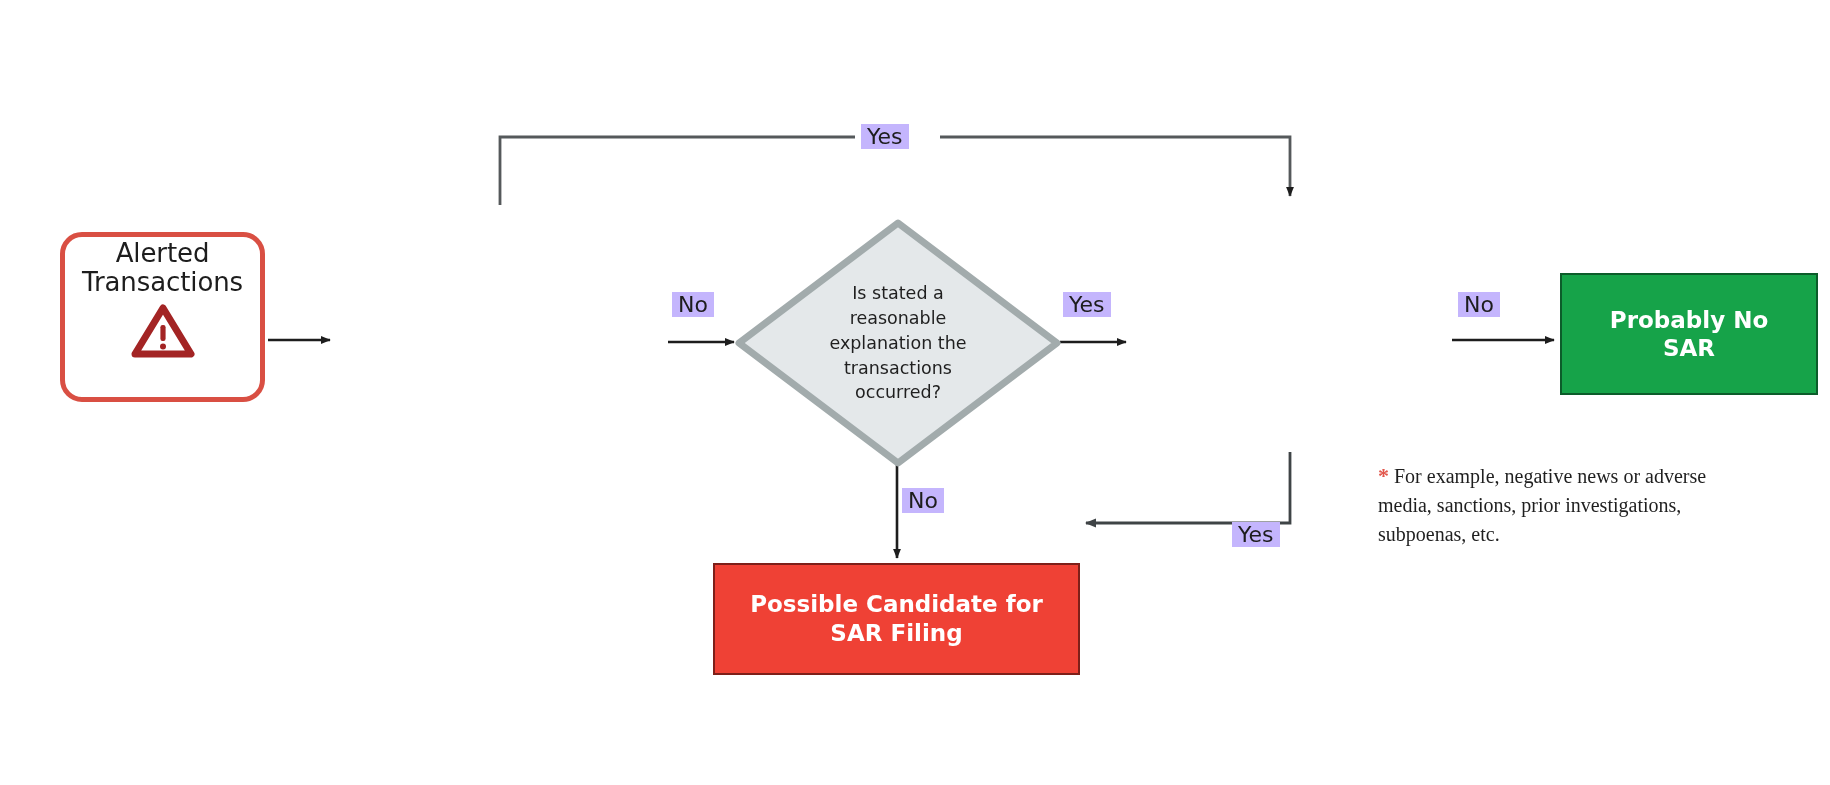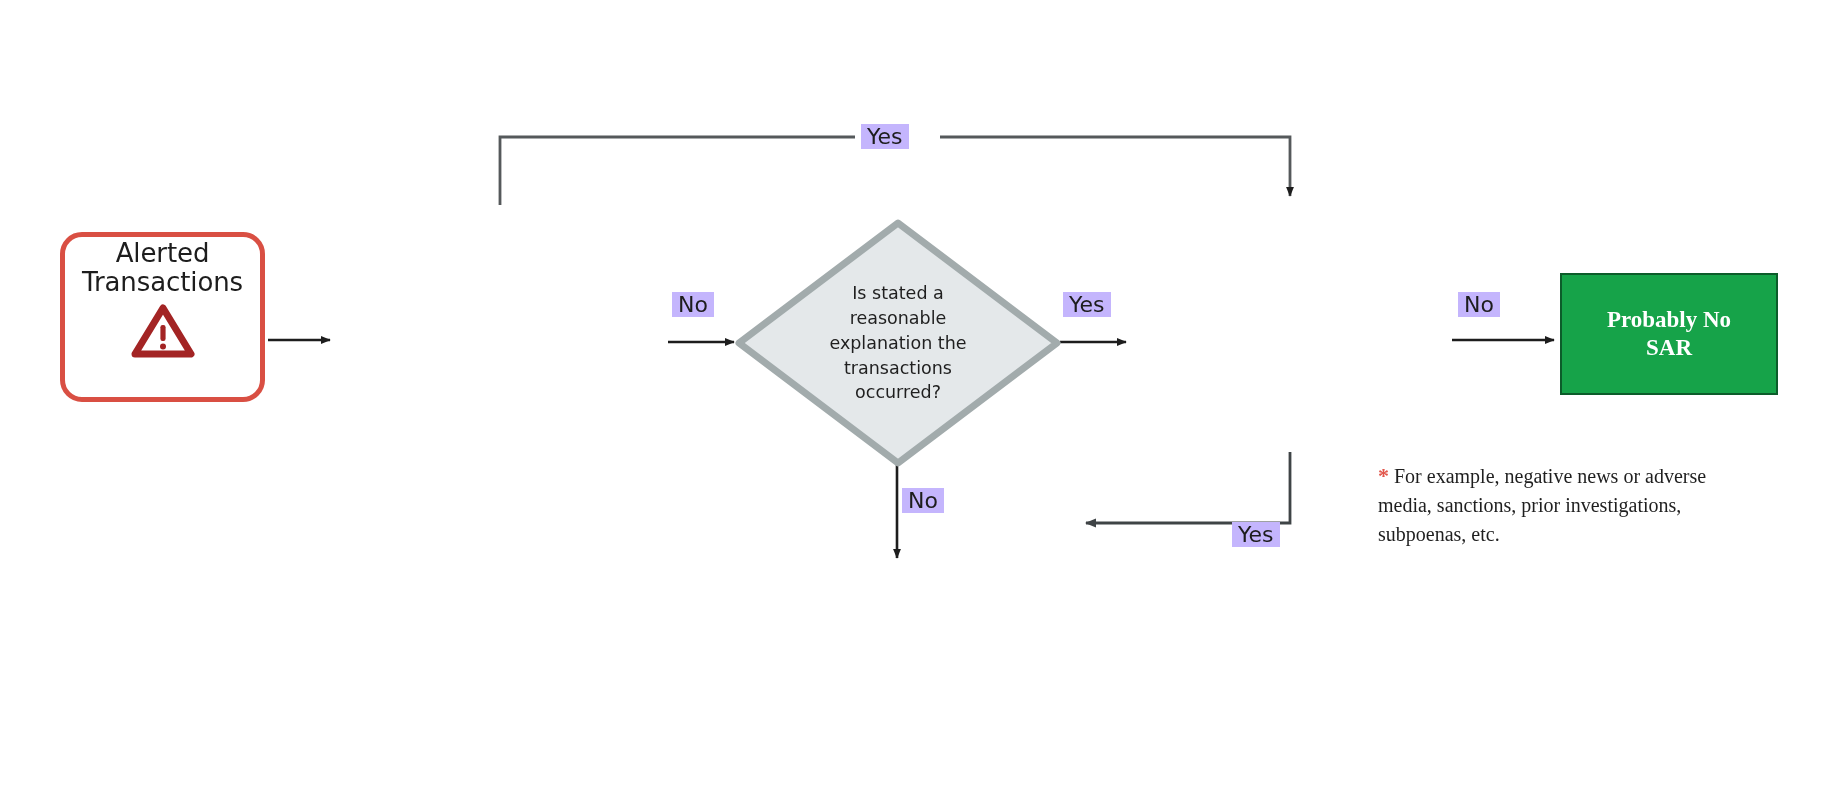--- a/index.html
+++ b/index.html
@@ -91,27 +91,26 @@
     align-items: center;
     justify-content: center;
     text-align: center;
     font-weight: 700;
     color: #ffffff;
     white-space: pre-line;
   }
   .term-green {
     left: 1560px;
     top: 273px;
-    width: 218px;
+    width: 258px;
     height: 122px;
     background: #16a349;
     border: 2px solid #0c5c2a;
     font-size: 23px;
     line-height: 1.22;
-    font-family: Liberation Serif, serif;
   }
   .term-red {
     left: 713px;
     top: 563px;
     width: 367px;
     height: 112px;
     background: #ef4135;
     border: 2px solid #7e1f19;
     font-size: 23px;
     line-height: 1.25;
@@ -195,20 +194,22 @@
 reasonable
 explanation the
 transactions
 occurred?</div>
   </div>
 
 
   <div class="term-box term-green">Probably No
 SAR</div>
 
+  <div class="term-box term-red">Possible Candidate for
+SAR Filing</div>
 
   <div class="edge-label" style="left:861px; top:124px;">Yes</div>
 
   <div class="edge-label" style="left:672px; top:292px;">No</div>
 
   <div class="edge-label" style="left:1063px; top:292px;">Yes</div>
 
   <div class="edge-label" style="left:902px; top:488px;">No</div>
 
   <div class="edge-label" style="left:1458px; top:292px;">No</div>

